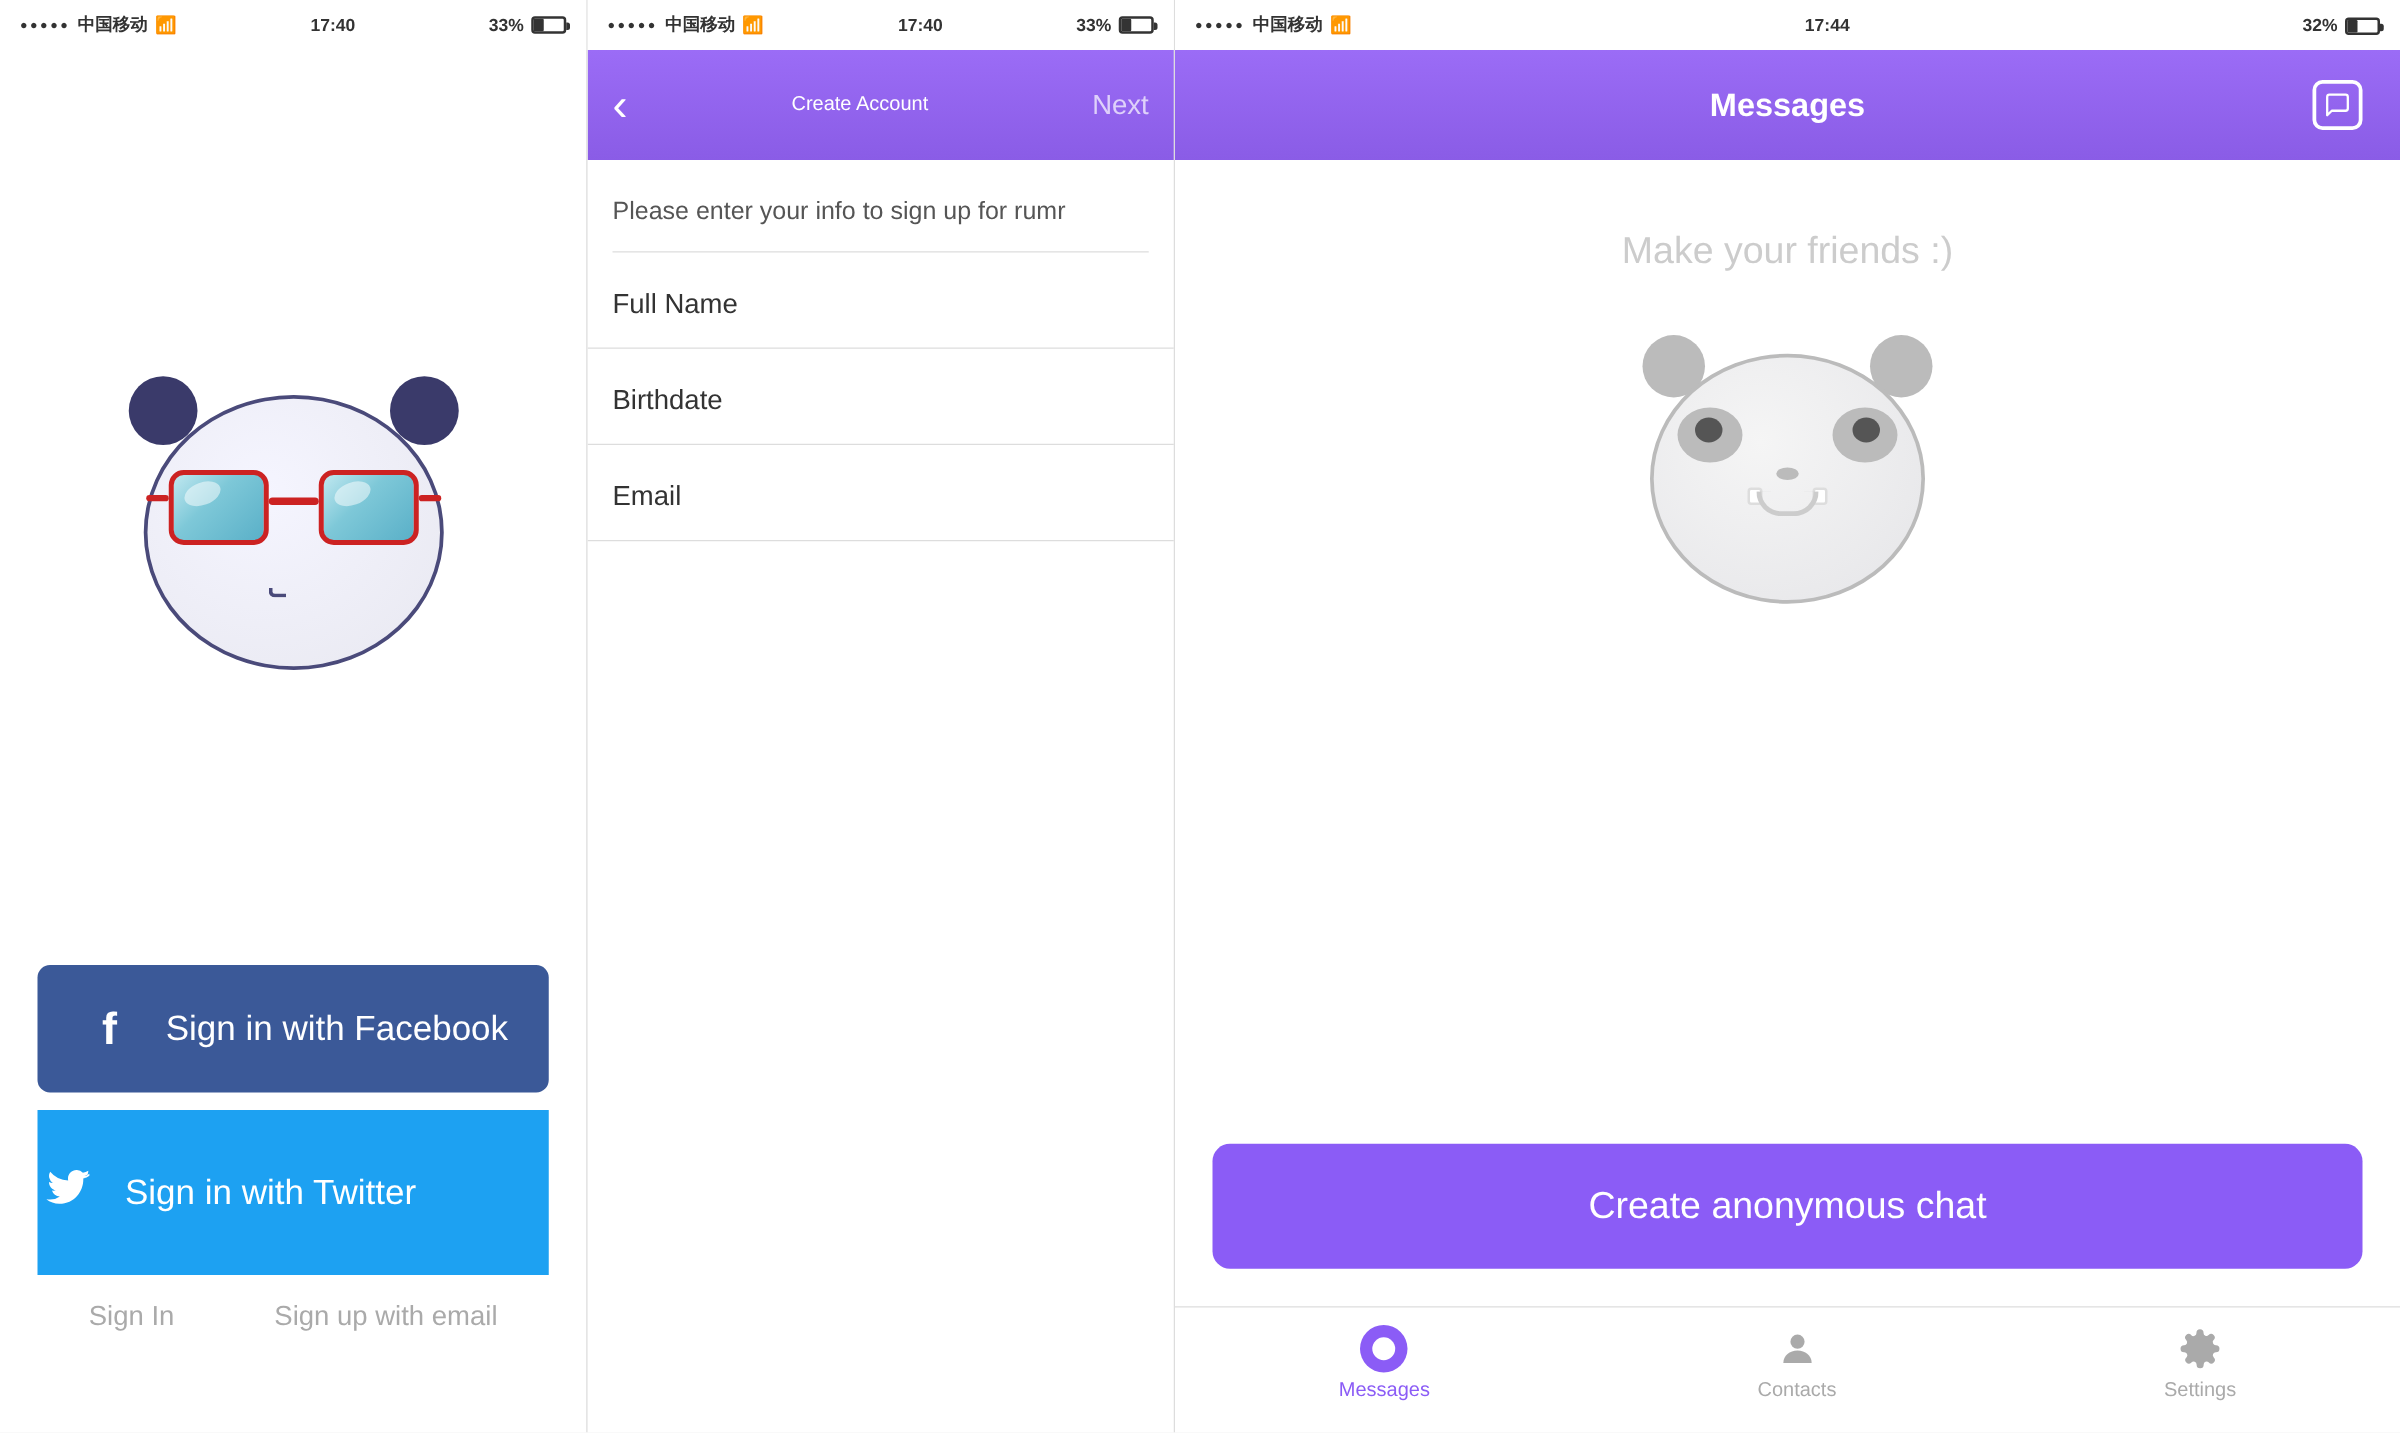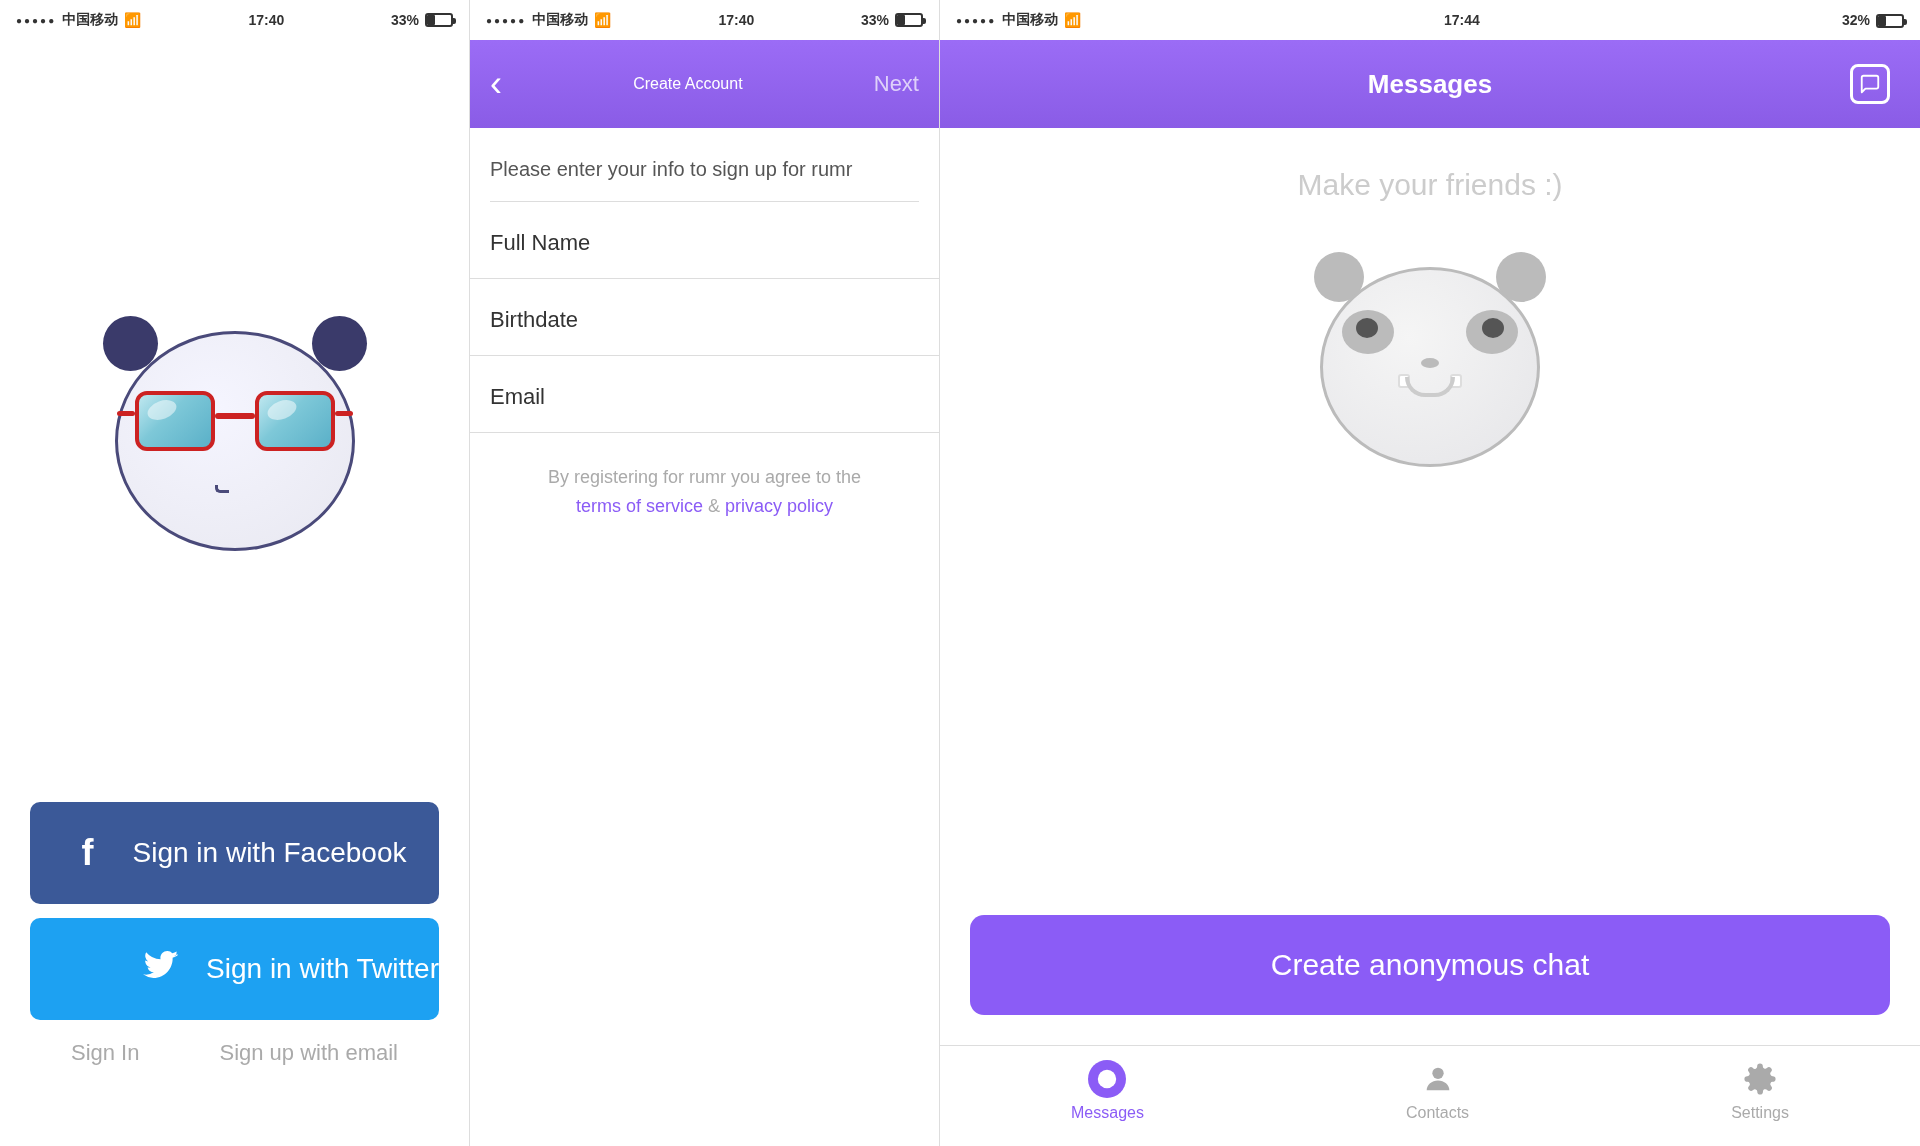--- a/index.html
+++ b/index.html
@@ -177,27 +177,27 @@
       justify-content: center;
       gap: 20px;
       cursor: pointer;
       margin-bottom: 14px;
     }
 
     .btn-twitter {
       background: #1da1f2;
       color: #fff;
       border: none;
-      border-radius: 10px;
-      height: 102px;
+      border-radius: 0;
+      height: 132px;
       font-size: 28px;
       font-weight: 500;
       display: flex;
       align-items: center;
-      justify-content: flex-end;
+      justify-content: flex-start;
       gap: 20px;
       cursor: pointer;
       margin-bottom: 20px;
     }
 
     .btn-icon {
       width: 50px;
       height: 50px;
       display: flex;
       align-items: center;
@@ -325,20 +325,21 @@
       justify-content: flex-start;
       padding-top: 40px;
       flex: 1;
     }
 
     .empty-text {
       font-size: 30px;
       color: #ccc;
       font-weight: 300;
       margin-bottom: 40px;
+      margin-top: 16px;
     }
 
     
     .mascot-panda {
       position: relative;
       width: 260px;
       height: 240px;
     }
 
     .panda-body {
@@ -607,26 +608,20 @@
 
   <div class="form-field">
     <div class="form-field-label">Birthdate</div>
   </div>
 
 
   <div class="form-field">
     <div class="form-field-label">Email</div>
   </div>
 
-  <div class="form-terms">
-    <span>By registering for rumr you agree to the</span><br>
-    <span class="link">terms of service</span>
-    <span> &amp; </span>
-    <span class="link">privacy policy</span>
-  </div>
 
 </div>
 
 <div class="panel3">
 
   <div class="panel3-status-bar">
     <div style="display:flex;align-items:center;gap:6px;">
       <span style="font-size:10px;letter-spacing:2px;">●●●●●</span>
       <span>中国移动</span>
       <span>📶</span>

